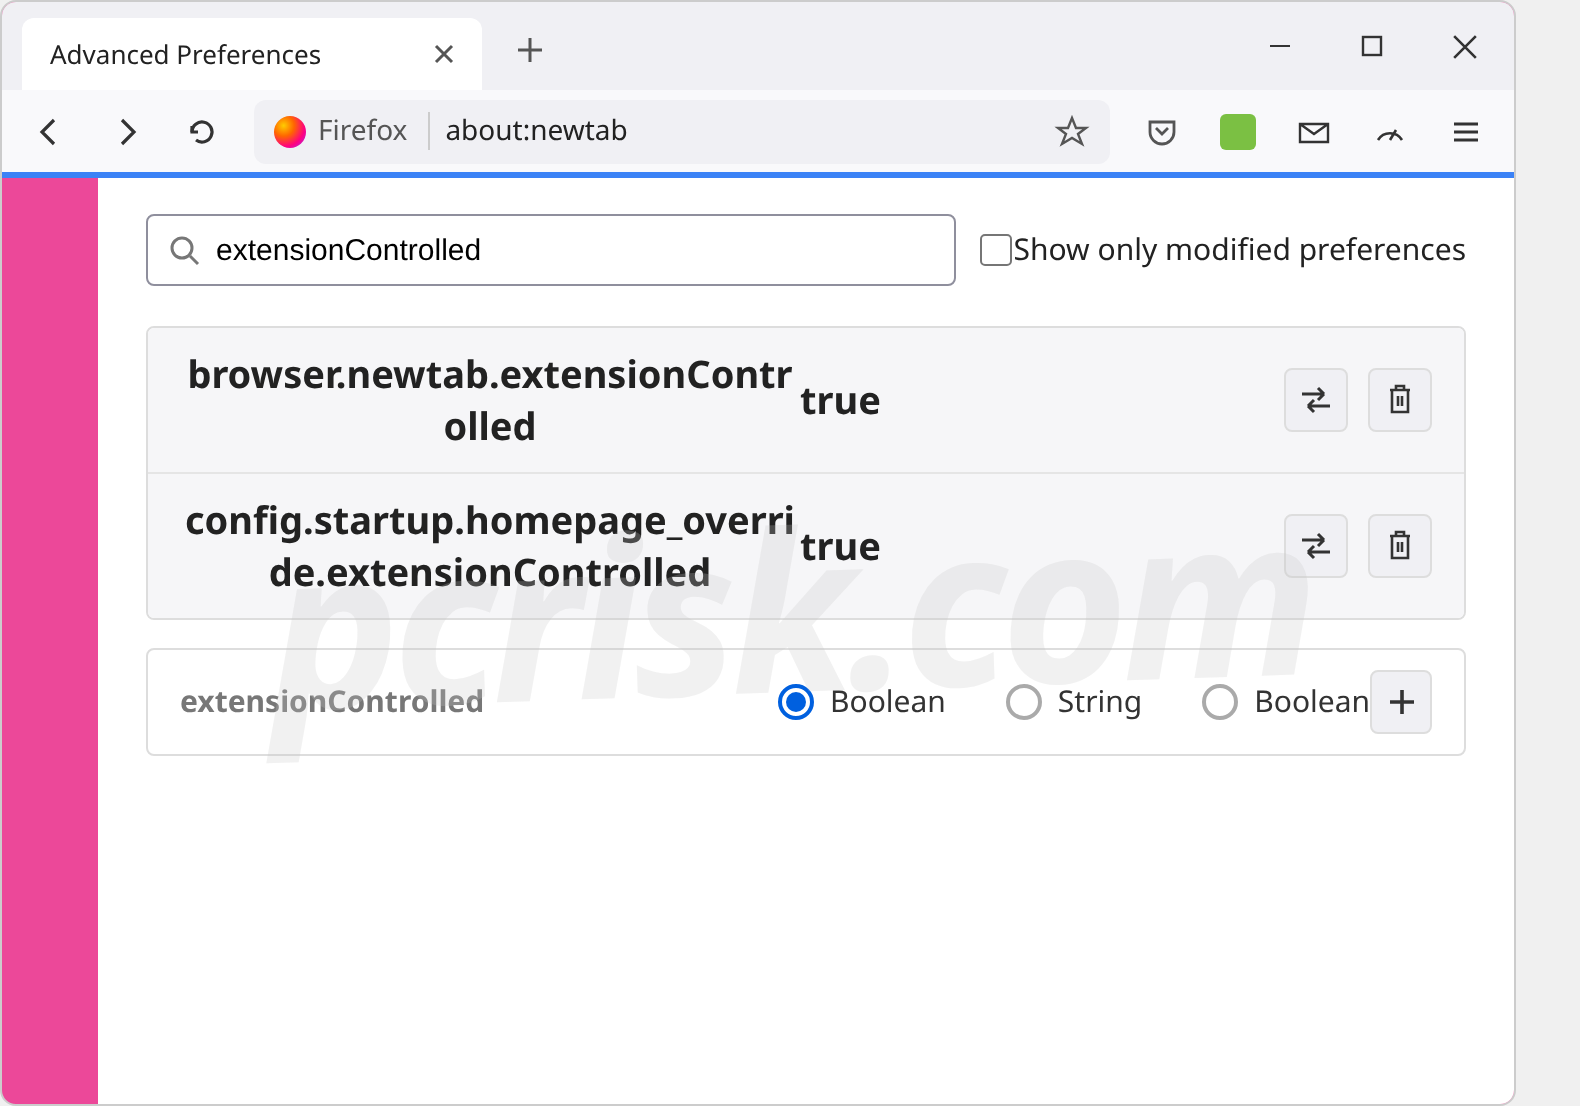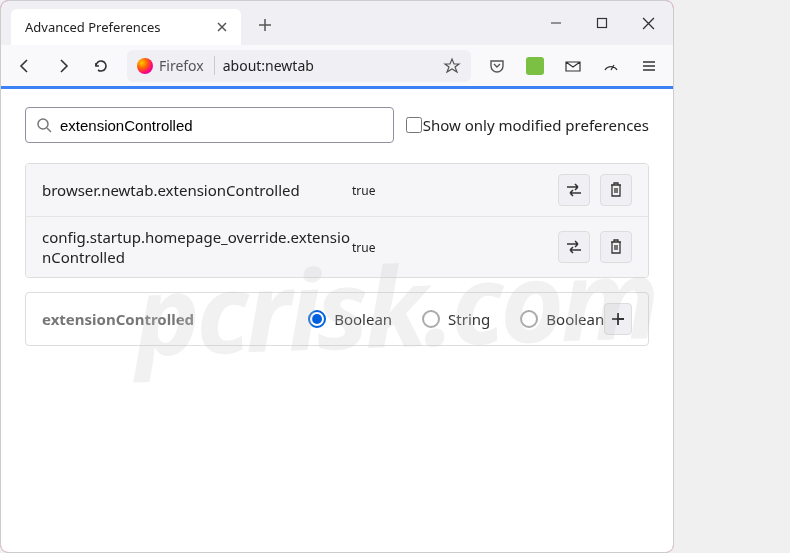--- a/index.html
+++ b/index.html
@@ -6,21 +6,21 @@
     body {
       font-family: "Segoe UI", system-ui, -apple-system, sans-serif;
       font-size: 13px;
       background: #f0f0f0;
       width: 790px;
       height: 553px;
       overflow: hidden;
       position: relative;
     }
     .window {
-      width: 674px;
+      width: 758px;
       height: 553px;
       background: #ec4899;
       border: 1px solid #ccc;
       border-radius: 8px;
       overflow: hidden;
       display: flex;
       flex-direction: column;
     }
     .titlebar {
       height: 44px;
@@ -147,20 +147,21 @@
       cursor: pointer;
       border-radius: 4px;
     }
     .pocket-btn { color: #555; }
     .pleasant { background: #7bc043; border-radius: 3px; width: 18px; height: 18px; }
     .content {
       flex: 1;
       background: #fff;
       padding: 18px 24px;
       overflow: auto;
+      margin-left: 48px;
     }
     .search-row {
       display: flex;
       align-items: center;
       gap: 12px;
       margin-bottom: 20px;
     }
     .search-box {
       flex: 1;
       height: 36px;
@@ -196,29 +197,30 @@
       display: flex;
       align-items: center;
       padding: 10px 16px;
       border-bottom: 1px solid #e5e5e5;
       background: #f6f6f8;
       min-height: 48px;
     }
     .pref-row:last-child { border-bottom: none; }
     .pref-name {
       width: 310px;
-      font-weight: 400;
-      font-size: 15px;
+      font-weight: 700;
+      font-size: 19px;
       color: #222;
       word-break: break-word;
+      text-align: center;
     }
     .pref-value {
       flex: 1;
-      font-weight: 400;
-      font-size: 12px;
+      font-weight: 700;
+      font-size: 19px;
       color: #222;
     }
     .pref-actions {
       display: flex;
       gap: 10px;
     }
     .action-btn {
       width: 32px;
       height: 32px;
       background: #f0f0f4;

